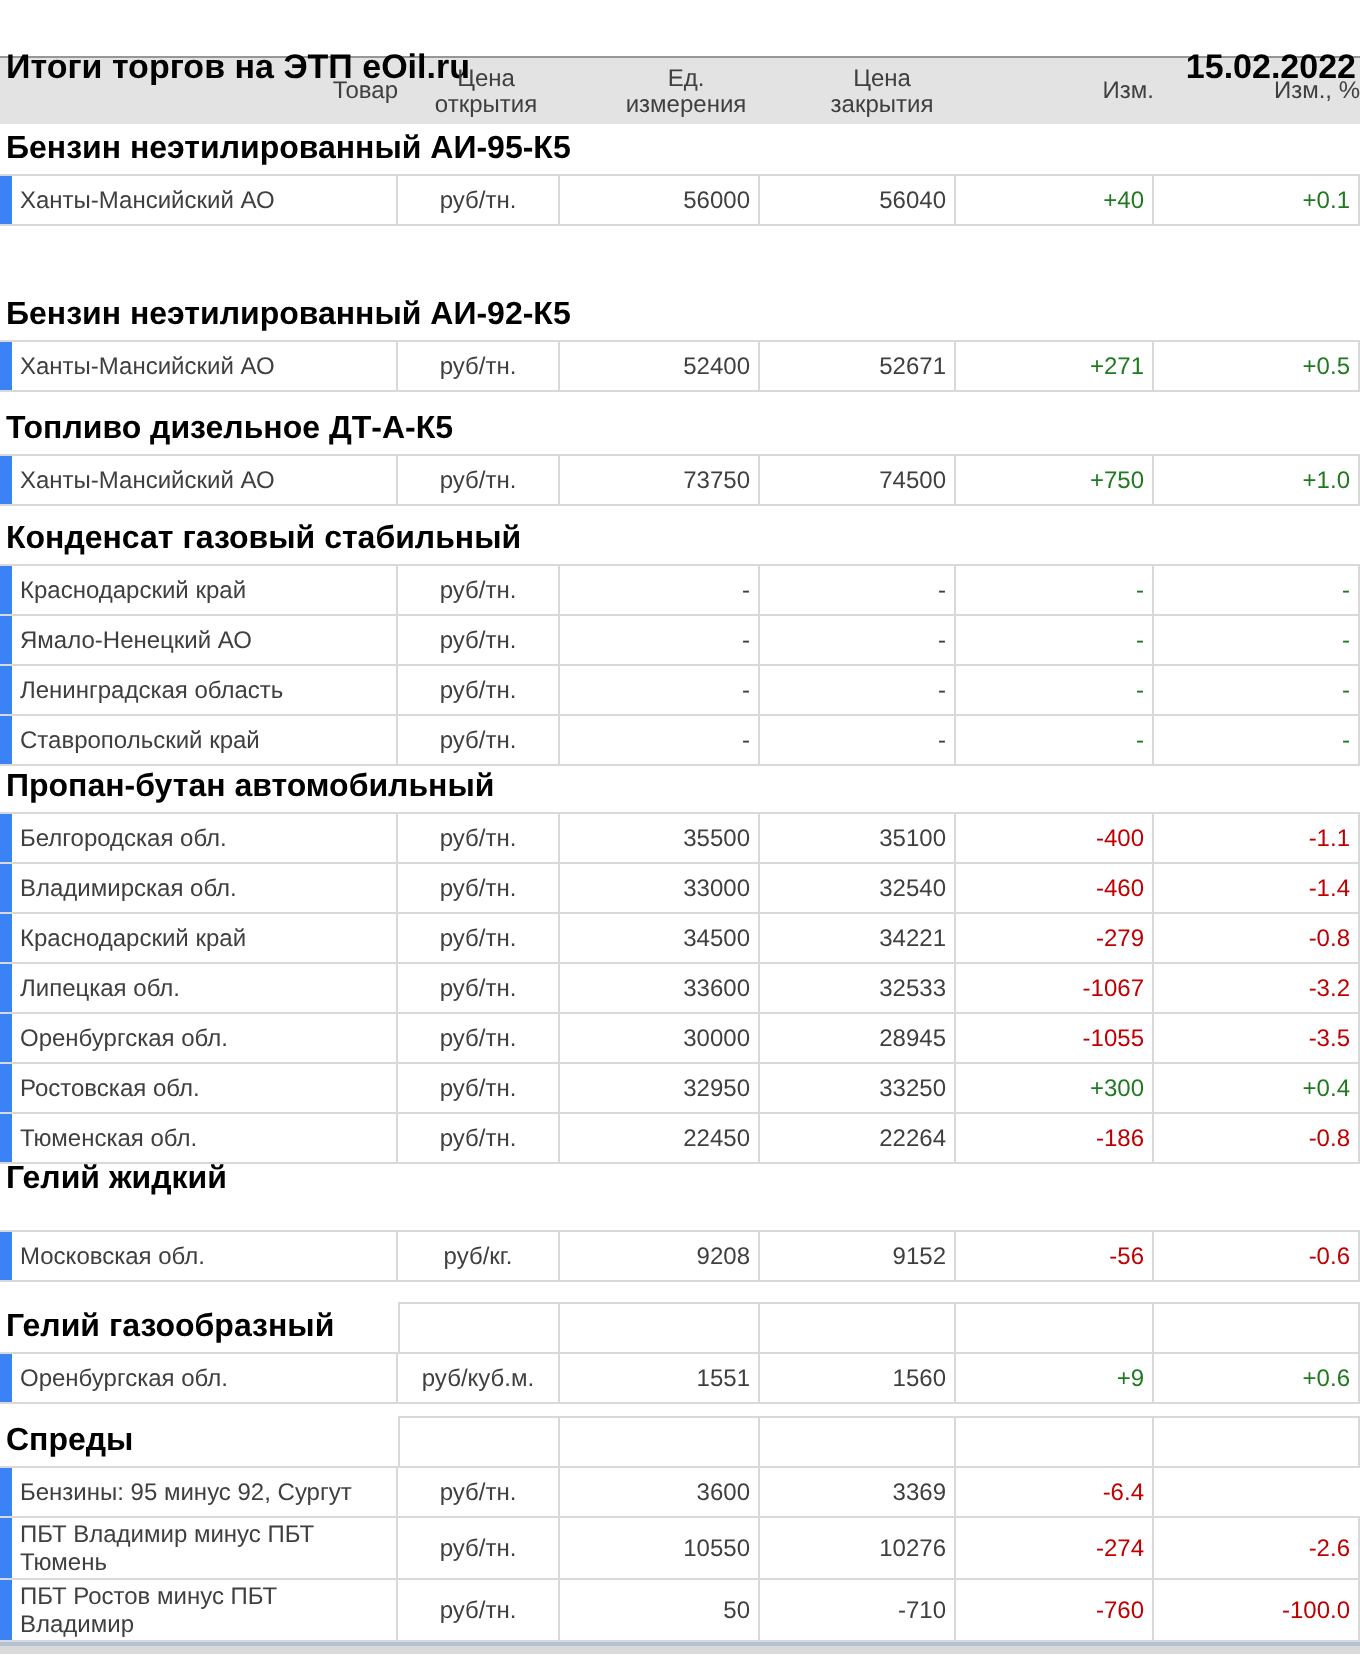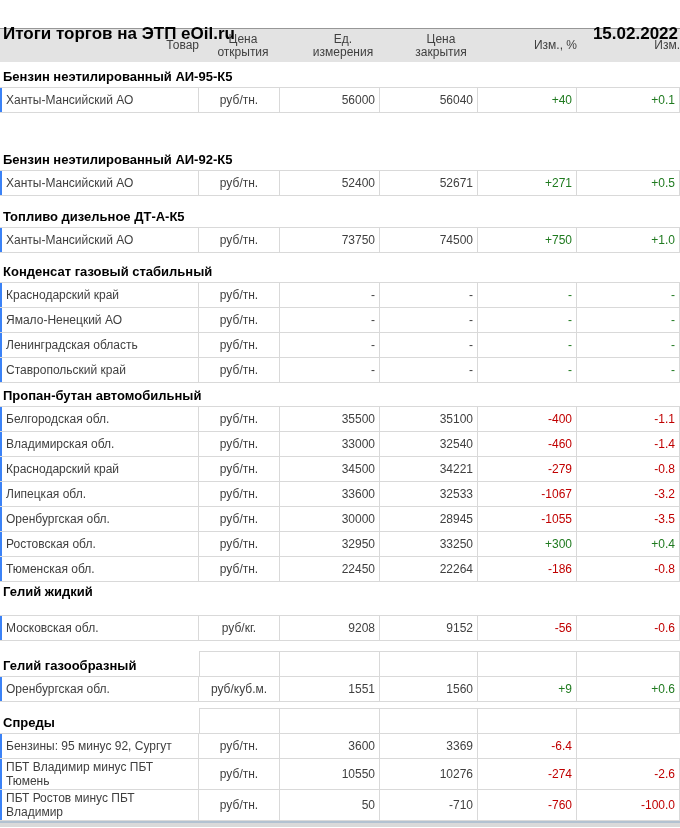--- a/index.html
+++ b/index.html
@@ -8,29 +8,29 @@
   .titlebar{height:28px;display:flex;align-items:center;justify-content:space-between;
             padding:0 2px 0 3px;box-sizing:border-box;}
   .titlebar .t{font-size:17px;font-weight:bold;color:#000;margin-top:39px;}
   .grid{display:grid;grid-template-columns:199px 81px 100px 98px 99px 103px;box-sizing:border-box;}
   .colheader{height:34px;background:#e3e3e3;border-top:1px solid #979797;box-sizing:border-box;}
   .colheader>div{display:flex;align-items:center;justify-content:flex-end;
                  font-size:12px;line-height:13px;color:#3f3f3f;text-align:center;}
   .colheader span{display:inline-block;max-width:74px;}
   .shead{box-sizing:border-box;}
   .shead .stitle{display:flex;align-items:flex-end;padding:0 0 3px 3px;
-                 font-size:13px;font-weight:bold;color:#000;height:100%;box-sizing:border-box;white-space:nowrap;}
+                 font-size:16px;font-weight:bold;color:#000;height:100%;box-sizing:border-box;white-space:nowrap;}
   .shead.grid>div.bcell{border-right:1px solid #d9d9d9;border-top:1px solid #d9d9d9;box-sizing:border-box;}
   .shead.grid>div.bcell.first{border-left:1px solid #d9d9d9;}
   .rows{border-top:1px solid #d9d9d9;}
   .row{display:grid;grid-template-columns:199px 81px 100px 98px 99px 103px;
        border-bottom:1px solid #d9d9d9;box-sizing:border-box;}
   .row>div{min-height:24px;display:flex;align-items:center;box-sizing:border-box;
            font-size:12px;line-height:14px;border-right:1px solid #d9d9d9;padding:1px 4px;}
-  .row>div:first-child{border-left:2px solid #3b82f6;}
+  .row>div:first-child{border-left:6px solid #3b82f6;}
   .c0{justify-content:flex-start;text-align:left;}
   .c1{justify-content:center;text-align:center;}
   .c2,.c3,.c4,.c5{justify-content:flex-end;text-align:right;}
   .pos{color:#1f7a1f;}
   .neg{color:#c00000;}
   .spacer{width:680px;}
   .bottomstrip{height:6px;background:#dadada;border-top:2px solid #b3c2d1;box-sizing:border-box;}
 </style>
 </head>
 <body>
@@ -47,24 +47,24 @@
   <div>
       <span>Цена открытия</span>
     </div>
   <div>
       <span>Ед. измерения</span>
     </div>
   <div>
       <span>Цена закрытия</span>
     </div>
   <div>
+      <span>Изм.</span>
+    </div>
+  <div>
       <span>Изм., %</span>
-    </div>
-  <div>
-      <span>Изм.</span>
     </div>
 </div>
 
 <div id="sections">
     <div class="shead" style="height: 25px;">
       <div class="stitle">Бензин неэтилированный АИ-95-К5</div>
     </div>
     <div class="rows">
       <div class="row">
         <div class="c0">Ханты-Мансийский АО</div>

